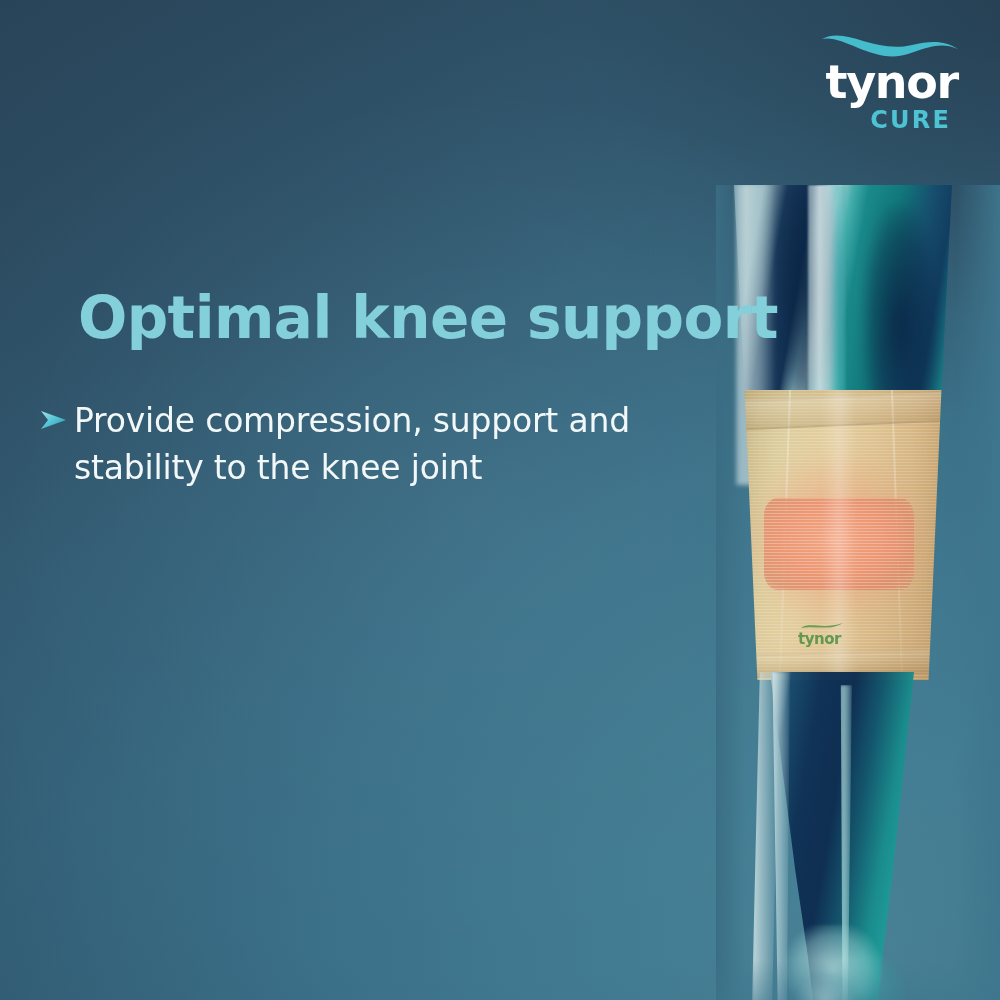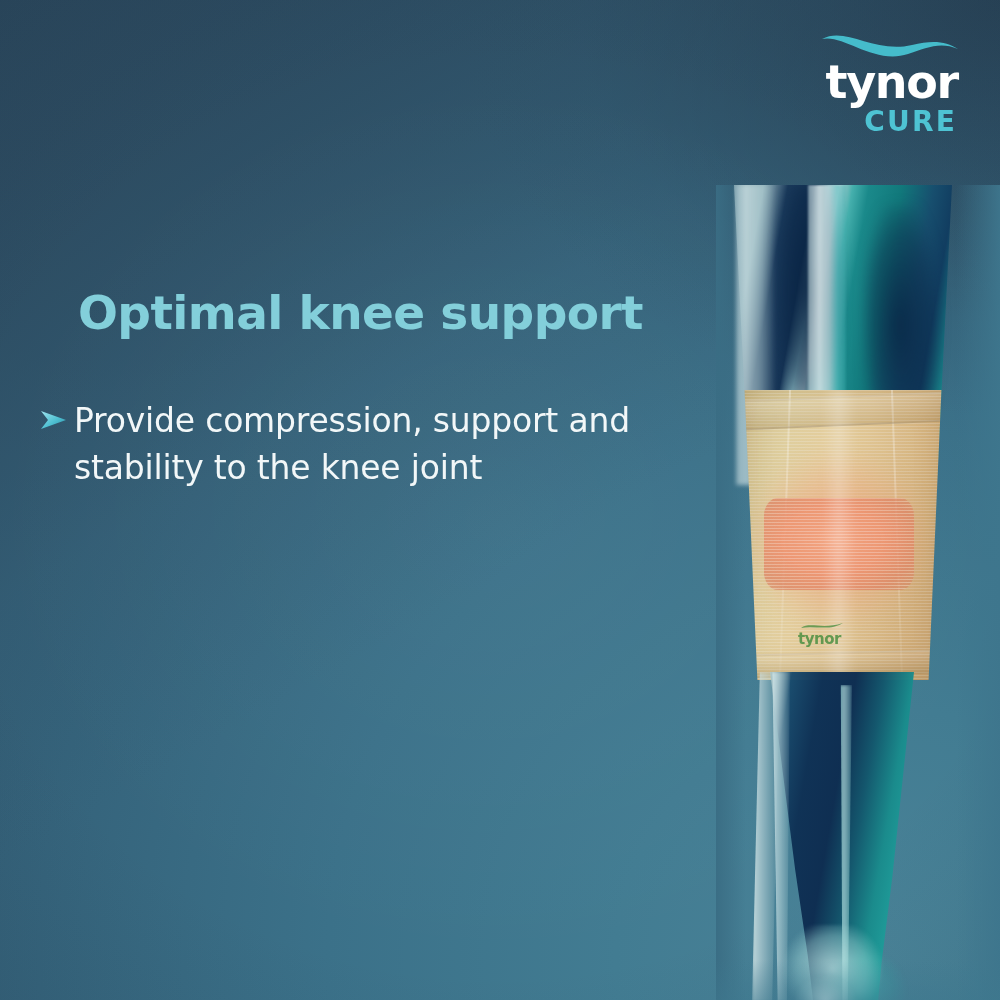--- a/index.html
+++ b/index.html
@@ -70,35 +70,35 @@
     font-size: 46px;
     letter-spacing: -1.3px;
     color: #ffffff;
     line-height: 0.98;
     margin-right: 2px;
   }
   .logo-sub {
     display: block;
     font-family: "DejaVu Sans", sans-serif;
     font-weight: 700;
-    font-size: 28px;
+    font-size: 24px;
     letter-spacing: 2.2px;
     color: #4ec3d3;
     margin-top: 3px;
-    margin-right: 3px;
+    margin-right: 9px;
   }
 
   
   .headline {
     position: absolute;
     left: 78px;
     top: 288px;
     font-family: "DejaVu Sans", sans-serif;
     font-weight: 700;
-    font-size: 47px;
+    font-size: 58px;
     letter-spacing: -0.6px;
     color: #83cfda;
     line-height: 1.05;
     white-space: nowrap;
   }
 
   
   .bullets {
     position: absolute;
     left: 36px;

